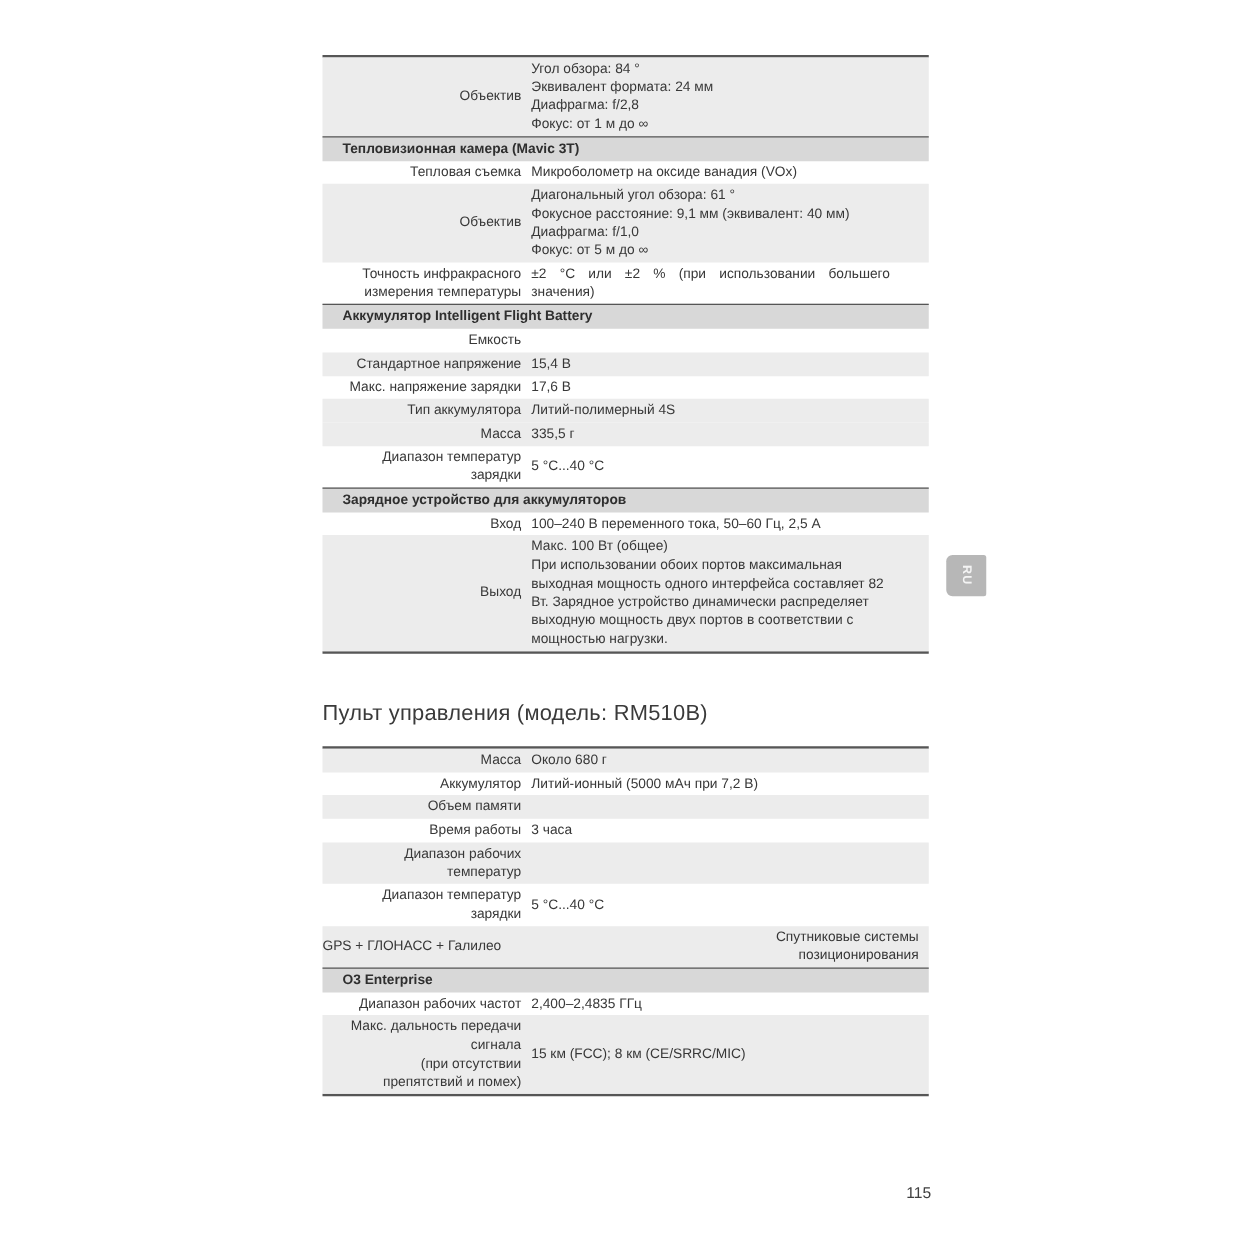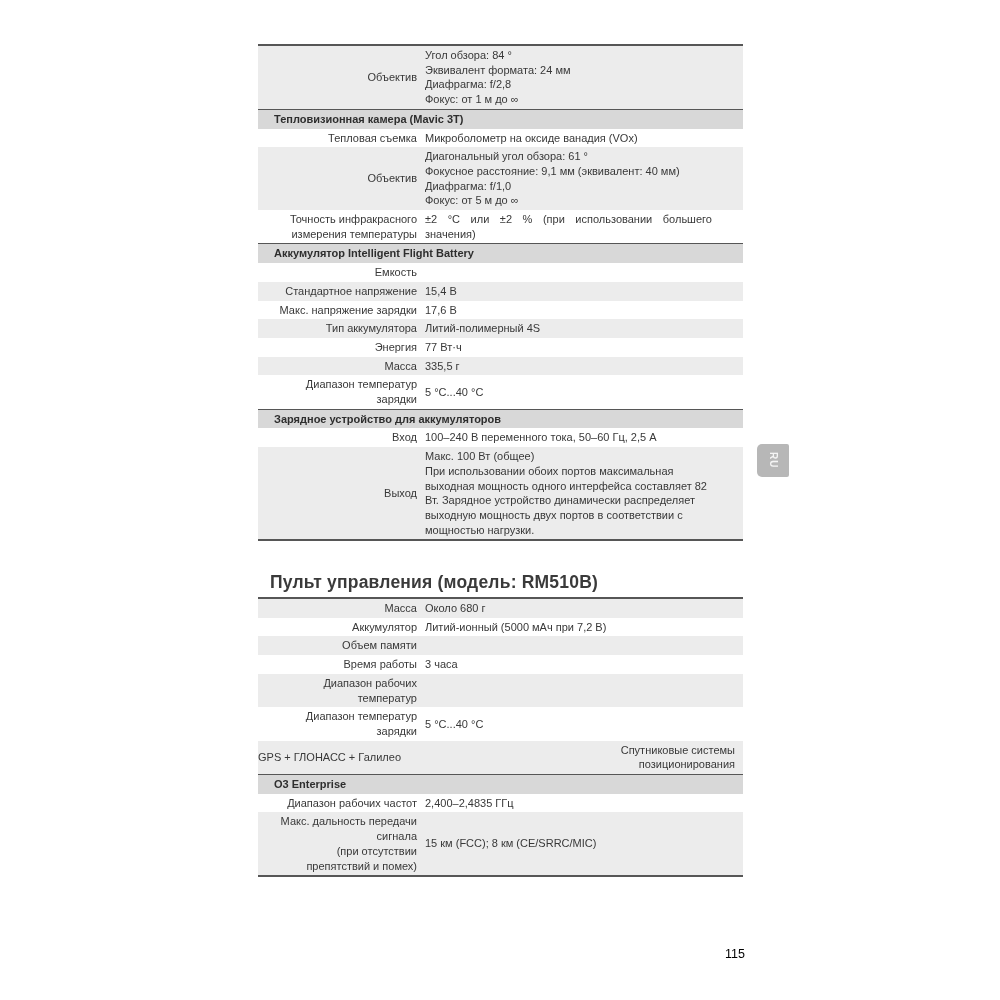--- a/index.html
+++ b/index.html
@@ -26,23 +26,23 @@
     font-size: 11px;
     color: #383838;
     box-sizing: border-box;
   }
   .t1 { top: 44px; }
   .t2 { top: 597px; }
   .heading {
     position: absolute;
     left: 258px;
     top: 560px;
-    margin: 12px;
+    margin: 0;
     font-size: 17.5px;
-    font-weight: bold;
+    font-weight: normal;
     color: #3a3a3a;
     letter-spacing: 0.2px;
   }
   .spec-row {
     display: flex;
     align-items: center;
   }
   .spec-row.shade { background: var(--row-shade, #ececec); }
   .cell {
     line-height: 14.7px;
@@ -85,21 +85,21 @@
     font-weight: bold;
     letter-spacing: 1px;
   }
   .page-number {
     position: absolute;
     left: 700px;
     top: 947px;
     width: 70px;
     text-align: center;
     font-size: 12.5px;
-    color: #000000;
+    color: #404040;
   }
 </style>
 </head>
 <body>
 
 <div class="page">
 
   <div class="spec-table t1" id="table-0">
       <div class="spec-row shade">
         <div class="cell label">Объектив</div>
@@ -134,24 +134,20 @@
         <div class="cell label">Стандартное напряжение</div>
         <div class="cell value">15,4 В</div>
       </div>
       <div class="spec-row">
         <div class="cell label">Макс. напряжение зарядки</div>
         <div class="cell value">17,6 В</div>
       </div>
       <div class="spec-row shade">
         <div class="cell label">Тип аккумулятора</div>
         <div class="cell value">Литий-полимерный 4S</div>
-      </div>
-      <div class="spec-row">
-        <div class="cell label">Энергия</div>
-        <div class="cell value">77 Вт·ч</div>
       </div>
       <div class="spec-row shade">
         <div class="cell label">Масса</div>
         <div class="cell value">335,5 г</div>
       </div>
       <div class="spec-row">
         <div class="cell label">Диапазон температур
 зарядки</div>
         <div class="cell value">5 °C...40 °C</div>
       </div>

